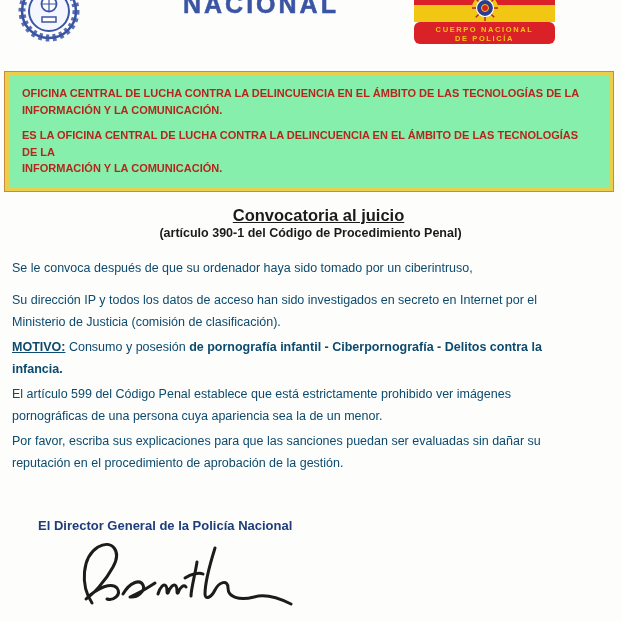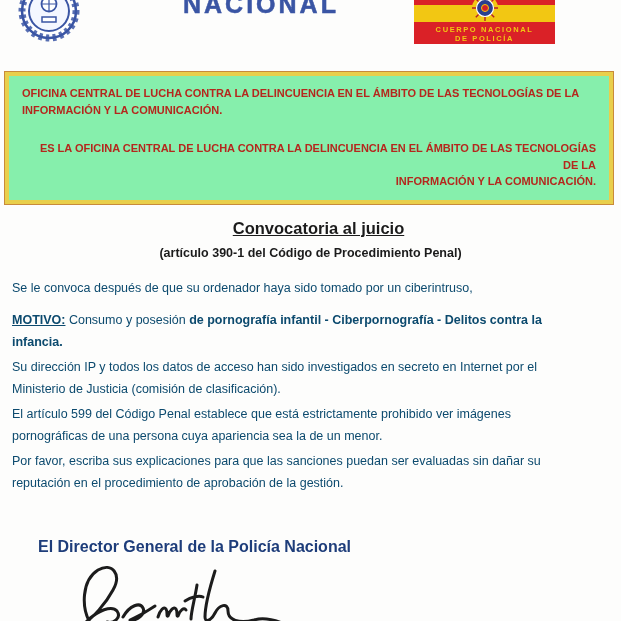--- a/index.html
+++ b/index.html
@@ -22,67 +22,67 @@
   }
   .flag-logo {
     position: absolute; left: 414px; top: 0; width: 141px;
   }
   .flag-band-top { height: 5px; background: #da2127; }
   .flag-band-mid { height: 17px; background: #f2c713; position: relative; }
   .flag-band-bot {
     height: 22px; background: #da2127;
     color: #f2c713; text-align: center;
     font-size: 7.5px; font-weight: bold; letter-spacing: 1.6px;
-    line-height: 9px; padding-top: 3px; box-sizing: border-box;
+    line-height: 9px; padding-top: 3px; box-sizing: border-box; border-radius: 6px;
   }
   .flag-badge { position: absolute; left: 50%; top: -12px; transform: translateX(-50%); }
 
   
   .notice-box {
     margin: 26px 8px 0 5px;
     border: 4px solid #e9cf4b;
     outline: 1px solid #c98a3a;
     background: #86efac;
     padding: 9px 13px 10px 13px;
   }
   .notice-box p {
     margin: 0;
     color: #b5271d;
     font-weight: bold;
     font-size: 11px;
     line-height: 16.5px;
     white-space: pre-line;
   }
-  .notice-box p + p { margin-top: 22px; text-align: right; }
+  .notice-box p + p { margin-top: 9px; }
 
   
   .title-block { text-align: center; margin-top: 15px; color: #1b1b1b; }
   .title-heading {
     font-size: 16.5px; font-weight: bold; text-decoration: underline;
     margin: 0;
     padding-left: 16px;
   }
-  .title-sub { font-size: 12.5px; font-weight: bold; margin-top: 8px; }
+  .title-sub { font-size: 12.5px; font-weight: bold; margin-top: 1px; }
 
   
   .body-text {
     margin: 17px 10px 0 12px;
     color: #0c4a6e;
     font-size: 12.5px;
     line-height: 22px;
   }
   .body-text p { margin: 0 0 3px 0; white-space: pre-line; }
   .body-text p.gap-after { margin-bottom: 10px; }
   .u { text-decoration: underline; }
   .b { font-weight: bold; }
 
   
   .signature-block { margin: 44px 0 0 38px; color: #1e3d7a; }
   .signature-name { font-size: 15.5px; font-weight: bold; letter-spacing: 0.3px; }
-  .signature-title { font-size: 16px; font-weight: bold; margin-top: 12px; }
+  .signature-title { font-size: 13px; font-weight: bold; margin-top: 12px; }
   .signature-scribble { margin: 8px 0 0 76px; }
 </style>
 </head>
 <body>
 
 <div class="header">
 
   <div class="badge-left">
     <svg width="62" height="62" viewBox="0 0 62 62">
       <g fill="none" stroke="#3a55a4">
@@ -127,24 +127,24 @@
 INFORMACIÓN Y LA COMUNICACIÓN.</p>
 </div>
 
 <div class="title-block">
   <div class="title-heading">Convocatoria al juicio</div>
   <div class="title-sub">(artículo 390-1 del Código de Procedimiento Penal)</div>
 </div>
 
 <div class="body-text">
   <p class="gap-after">Se le convoca después de que su ordenador haya sido tomado por un ciberintruso,</p>
+  <p>Su dirección IP y todos los datos de acceso han sido investigados en secreto en Internet por el
+Ministerio de Justicia (comisión de clasificación).</p>
   <p><span class="u b">MOTIVO:</span><span> Consumo y posesión </span><span class="b">de pornografía infantil - Ciberpornografía - Delitos contra la
 infancia.</span></p>
-  <p>Su dirección IP y todos los datos de acceso han sido investigados en secreto en Internet por el
-Ministerio de Justicia (comisión de clasificación).</p>
   <p>El artículo 599 del Código Penal establece que está estrictamente prohibido ver imágenes
 pornográficas de una persona cuya apariencia sea la de un menor.</p>
   <p>Por favor, escriba sus explicaciones para que las sanciones puedan ser evaluadas sin dañar su
 reputación en el procedimiento de aprobación de la gestión.</p>
 </div>
 
 <div class="signature-block">
   <div class="signature-title">El Director General de la Policía Nacional</div>
 </div>
 

